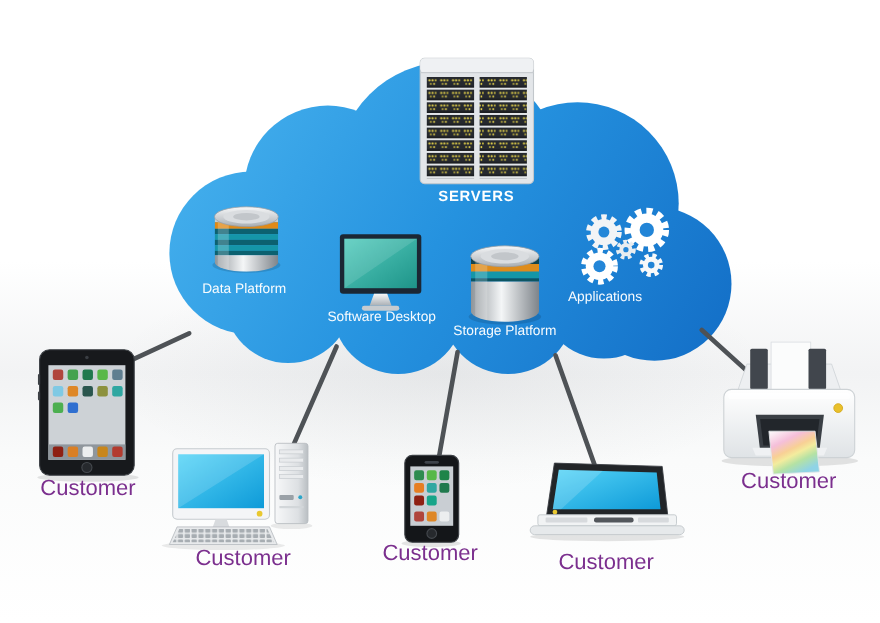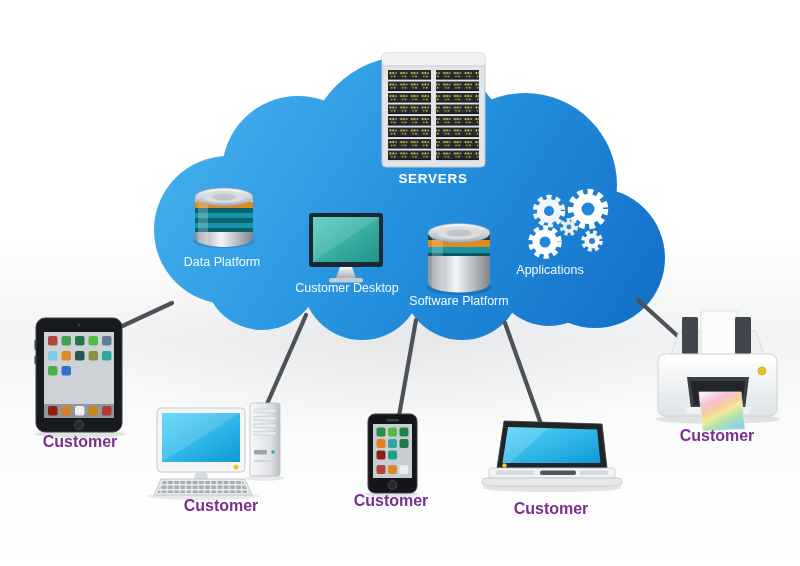--- a/index.html
+++ b/index.html
@@ -7,21 +7,21 @@
     position:relative;width:800px;height:566px;overflow:hidden;
     font-family:"Liberation Sans",sans-serif;
     background:
       radial-gradient(ellipse 430px 150px at 400px 340px, rgba(60,70,80,0.07), rgba(0,0,0,0) 70%),
       linear-gradient(180deg,#ffffff 0%,#ffffff 42%,#f2f3f4 60%,#fafbfb 74%,#ffffff 100%);
   }
   .stage svg{position:absolute;left:0;top:0;}
   .lbl{position:absolute;transform:translateX(-50%);white-space:nowrap;}
   .node-lbl{color:rgba(255,255,255,0.96);font-size:12.5px;}
   .servers-lbl{color:#ffffff;font-weight:bold;font-size:13.5px;letter-spacing:0.7px;}
-  .cust-lbl{color:#7B2F8E;font-weight:bold;font-size:16px;}
+  .cust-lbl{color:#7B2F8E;font-weight:normal;font-size:20px;}
 </style>
 </head>
 <body>
 
 <div class="stage">
 <svg width="800" height="566" viewBox="0 0 800 566">
   <defs>
     <linearGradient id="cloudG" gradientUnits="userSpaceOnUse" x1="180" y1="70" x2="630" y2="350">
       <stop offset="0" stop-color="#47B2EE"></stop>
           <stop offset="0.5" stop-color="#2592DF"></stop>
@@ -281,21 +281,21 @@
     <path d="M687,377 L749,377 L745,409 L691,409 Z" fill="#3A3F45"></path>
     <path d="M691,381 L745,381 L742,405 L694,405 Z" fill="#22262B"></path>
     <path d="M684,407 L752,407 L749,414 L687,414 Z" fill="#EFF1F3"></path>
     <path d="M699,392 L741,392 L745,429 L703,431 Z" fill="url(#rainbowG)" stroke="#E4E7E9" stroke-width="0.8"></path>
     <circle cx="762" cy="371" r="4" fill="#E9C02B" stroke="#D4A81F" stroke-width="0.8"></circle>
   </g>
 </svg>
 
   <div class="lbl servers-lbl" style="left:433px;top:171px">SERVERS</div>
   <div class="lbl node-lbl" style="left:222px;top:255px">Data Platform</div>
-  <div class="lbl node-lbl" style="left:347px;top:281px">Customer Desktop</div>
-  <div class="lbl node-lbl" style="left:459px;top:294px">Software Platform</div>
+  <div class="lbl node-lbl" style="left:347px;top:281px">Software Desktop</div>
+  <div class="lbl node-lbl" style="left:459px;top:294px">Storage Platform</div>
   <div class="lbl node-lbl" style="left:550px;top:263px">Applications</div>
   <div class="lbl cust-lbl" style="left:80px;top:433px">Customer</div>
   <div class="lbl cust-lbl" style="left:221px;top:497px">Customer</div>
   <div class="lbl cust-lbl" style="left:391px;top:492px">Customer</div>
   <div class="lbl cust-lbl" style="left:551px;top:500px">Customer</div>
   <div class="lbl cust-lbl" style="left:717px;top:427px">Customer</div>
 </div>
 
 </body></html>

